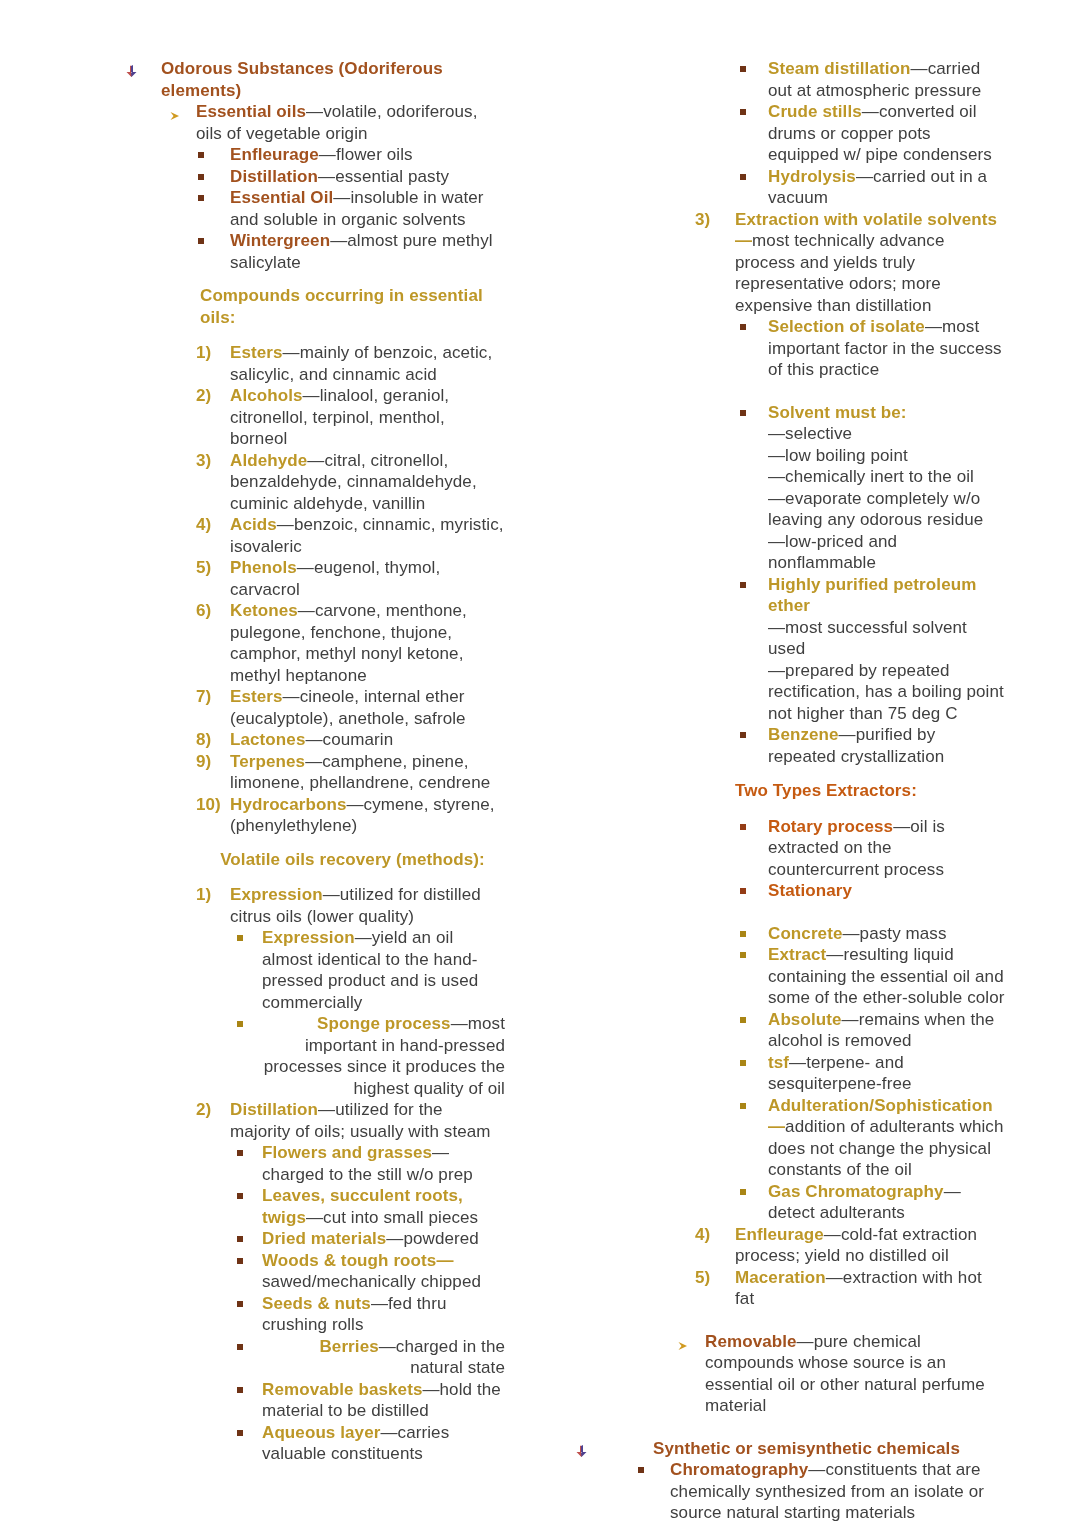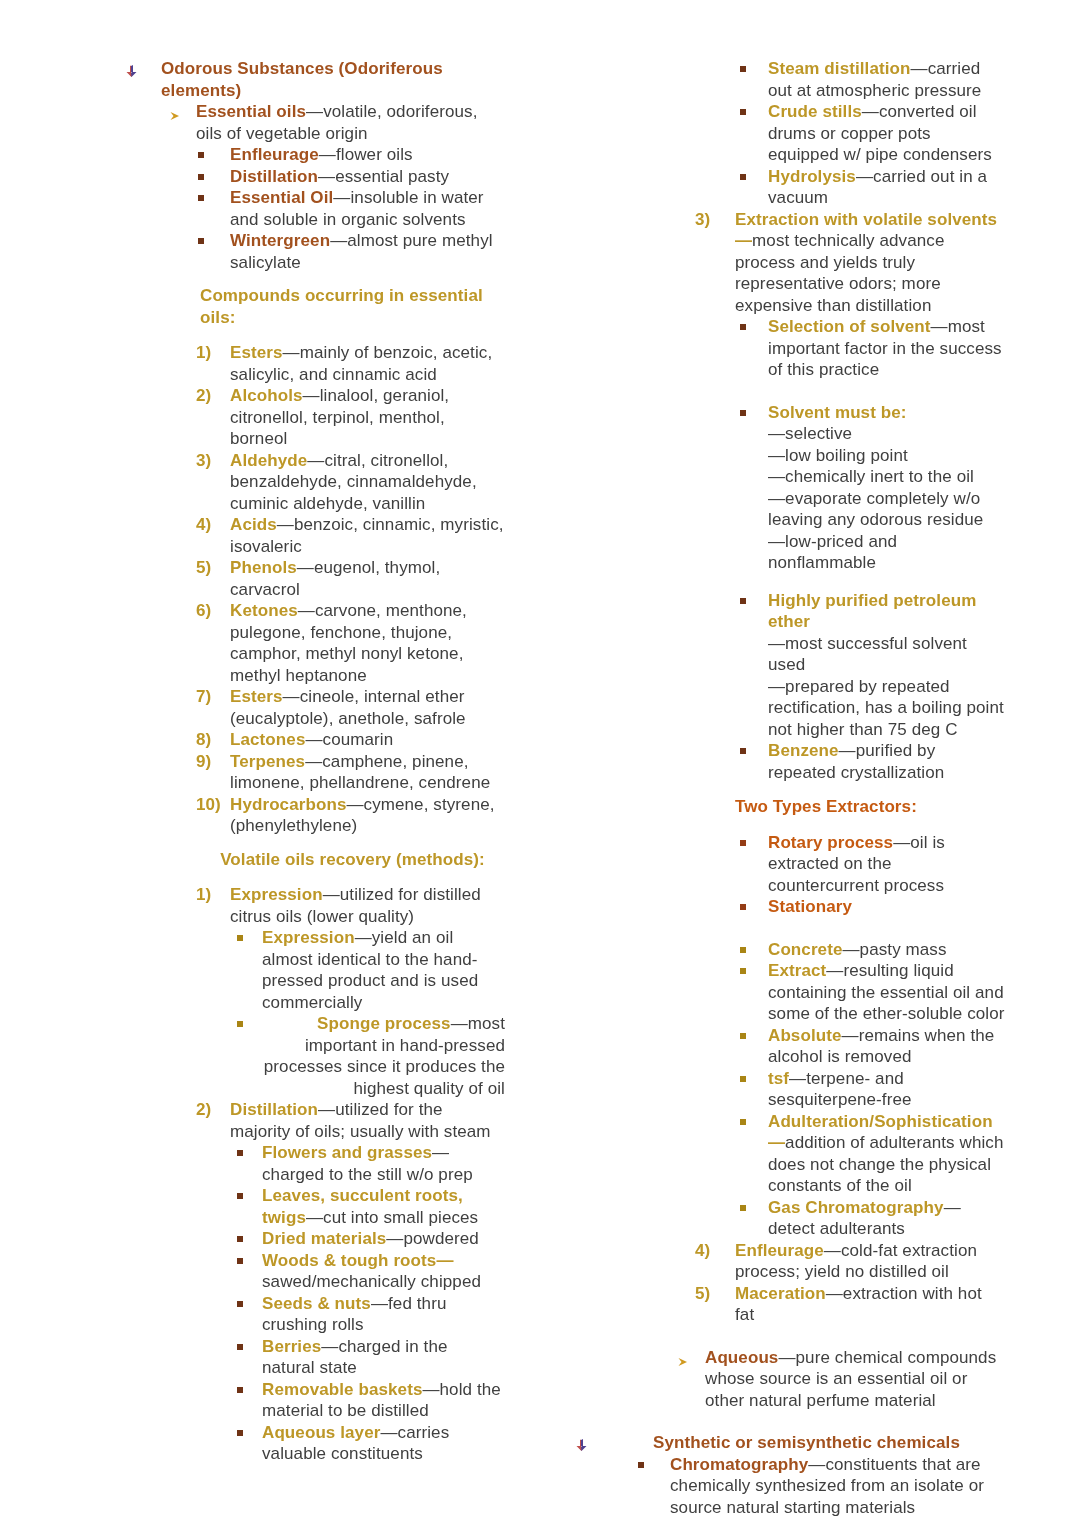--- a/index.html
+++ b/index.html
@@ -132,21 +132,21 @@
       <span class="txt"><span class="b c-gold">Dried materials</span><span>—powdered</span></span>
     </div>
     <div class="li" style="padding-left: 139px;">
       <span class="mk mk-sq" style="background: rgb(111, 51, 22); left: 114px;"></span>
       <span class="txt"><span class="b c-gold">Woods &amp; tough roots—</span><span>sawed/mechanically chipped</span></span>
     </div>
     <div class="li" style="padding-left: 139px;">
       <span class="mk mk-sq" style="background: rgb(111, 51, 22); left: 114px;"></span>
       <span class="txt"><span class="b c-gold">Seeds &amp; nuts</span><span>—fed thru crushing rolls</span></span>
     </div>
-    <div class="li" style="padding-left: 139px;">
+    <div class="li" style="padding-left: 139px; text-align: right;">
       <span class="mk mk-sq" style="background: rgb(111, 51, 22); left: 114px;"></span>
       <span class="txt"><span class="b c-gold">Berries</span><span>—charged in the natural state</span></span>
     </div>
     <div class="li" style="padding-left: 139px;">
       <span class="mk mk-sq" style="background: rgb(111, 51, 22); left: 114px;"></span>
       <span class="txt"><span class="b c-gold">Removable baskets</span><span>—hold the material to be distilled</span></span>
     </div>
     <div class="li" style="padding-left: 139px;">
       <span class="mk mk-sq" style="background: rgb(111, 51, 22); left: 114px;"></span>
       <span class="txt"><span class="b c-gold">Aqueous layer</span><span>—carries valuable constituents</span></span>
@@ -164,33 +164,33 @@
     <div class="li" style="padding-left: 193px;">
       <span class="mk mk-sq" style="background: rgb(111, 51, 22); left: 165px;"></span>
       <span class="txt"><span class="b c-gold">Hydrolysis</span><span>—carried out in a vacuum</span></span>
     </div>
     <div class="li" style="padding-left: 160px;">
       <span class="mk mk-num" style="left: 120px;">3)</span>
       <span class="txt"><span class="b c-gold">Extraction with volatile solvents—</span><span>most technically advance process and yields truly representative odors; more expensive than distillation</span></span>
     </div>
     <div class="li" style="padding-left: 193px;">
       <span class="mk mk-sq" style="background: rgb(111, 51, 22); left: 165px;"></span>
-      <span class="txt"><span class="b c-gold">Selection of solvent</span><span>—most important factor in the success of this practice</span></span>
+      <span class="txt"><span class="b c-gold">Selection of isolate</span><span>—most important factor in the success of this practice</span></span>
     </div>
     <div class="gap" style="height: 21px;"></div>
     <div class="li" style="padding-left: 193px;">
       <span class="mk mk-sq" style="background: rgb(111, 51, 22); left: 165px;"></span>
       <span class="txt"><span class="b c-gold">Solvent must be:</span><span>
 —selective
 —low boiling point
 —chemically inert to the oil
 —evaporate completely w/o leaving any odorous residue
 —low-priced and nonflammable</span></span>
     </div>
-    <div class="li" style="padding-left: 193px; margin-top: 16px;">
+    <div class="li" style="padding-left: 193px;">
       <span class="mk mk-sq" style="background: rgb(111, 51, 22); left: 165px;"></span>
       <span class="txt"><span class="b c-gold">Highly purified petroleum ether</span><span>
 —most successful solvent used
 —prepared by repeated rectification, has a boiling point not higher than 75 deg C</span></span>
     </div>
     <div class="li" style="padding-left: 193px;">
       <span class="mk mk-sq" style="background: rgb(111, 51, 22); left: 165px;"></span>
       <span class="txt"><span class="b c-gold">Benzene</span><span>—purified by repeated crystallization</span></span>
     </div>
     <div class="gap" style="height: 13px;"></div>
@@ -235,21 +235,21 @@
     </div>
     <div class="li" style="padding-left: 160px;">
       <span class="mk mk-num" style="left: 120px;">5)</span>
       <span class="txt"><span class="b c-gold">Maceration</span><span>—extraction with hot fat</span></span>
     </div>
     <div class="gap" style="height: 21px;"></div>
     <div class="li" style="padding-left: 130px;">
       <span class="mk mk-chev" style="left: 102px;"><svg width="12" height="12" viewBox="0 0 12 12">
           <path d="M1.5 2 L10 6 L1.5 10 L4.5 6 Z" fill="#D09A20"></path>
         </svg></span>
-      <span class="txt"><span class="b c-rust">Aqueous</span><span>—pure chemical compounds whose source is an essential oil or other natural perfume material</span></span>
+      <span class="txt"><span class="b c-rust">Removable</span><span>—pure chemical compounds whose source is an essential oil or other natural perfume material</span></span>
     </div>
     <div class="gap" style="height: 21px;"></div>
     <div class="li" style="padding-left: 33px; text-align: center;">
       <span class="mk mk-pic" style="left: 0px;"><svg width="14" height="14" viewBox="0 0 14 14">
           <path d="M8 1 L8 8 L11.5 8 L6.5 13 L4.5 10.5 L7 8 L6 8 L6 2 Z" fill="#4F4290"></path>
           <path d="M6.5 13 L1.5 8 L5 8 L5 2 L6 1.5 L6 8.5 Z" fill="#C0504D"></path>
         </svg></span>
       <span class="txt"><span class="b c-rust">Synthetic or semisynthetic chemicals</span></span>
     </div>
     <div class="li" style="padding-left: 95px;">

